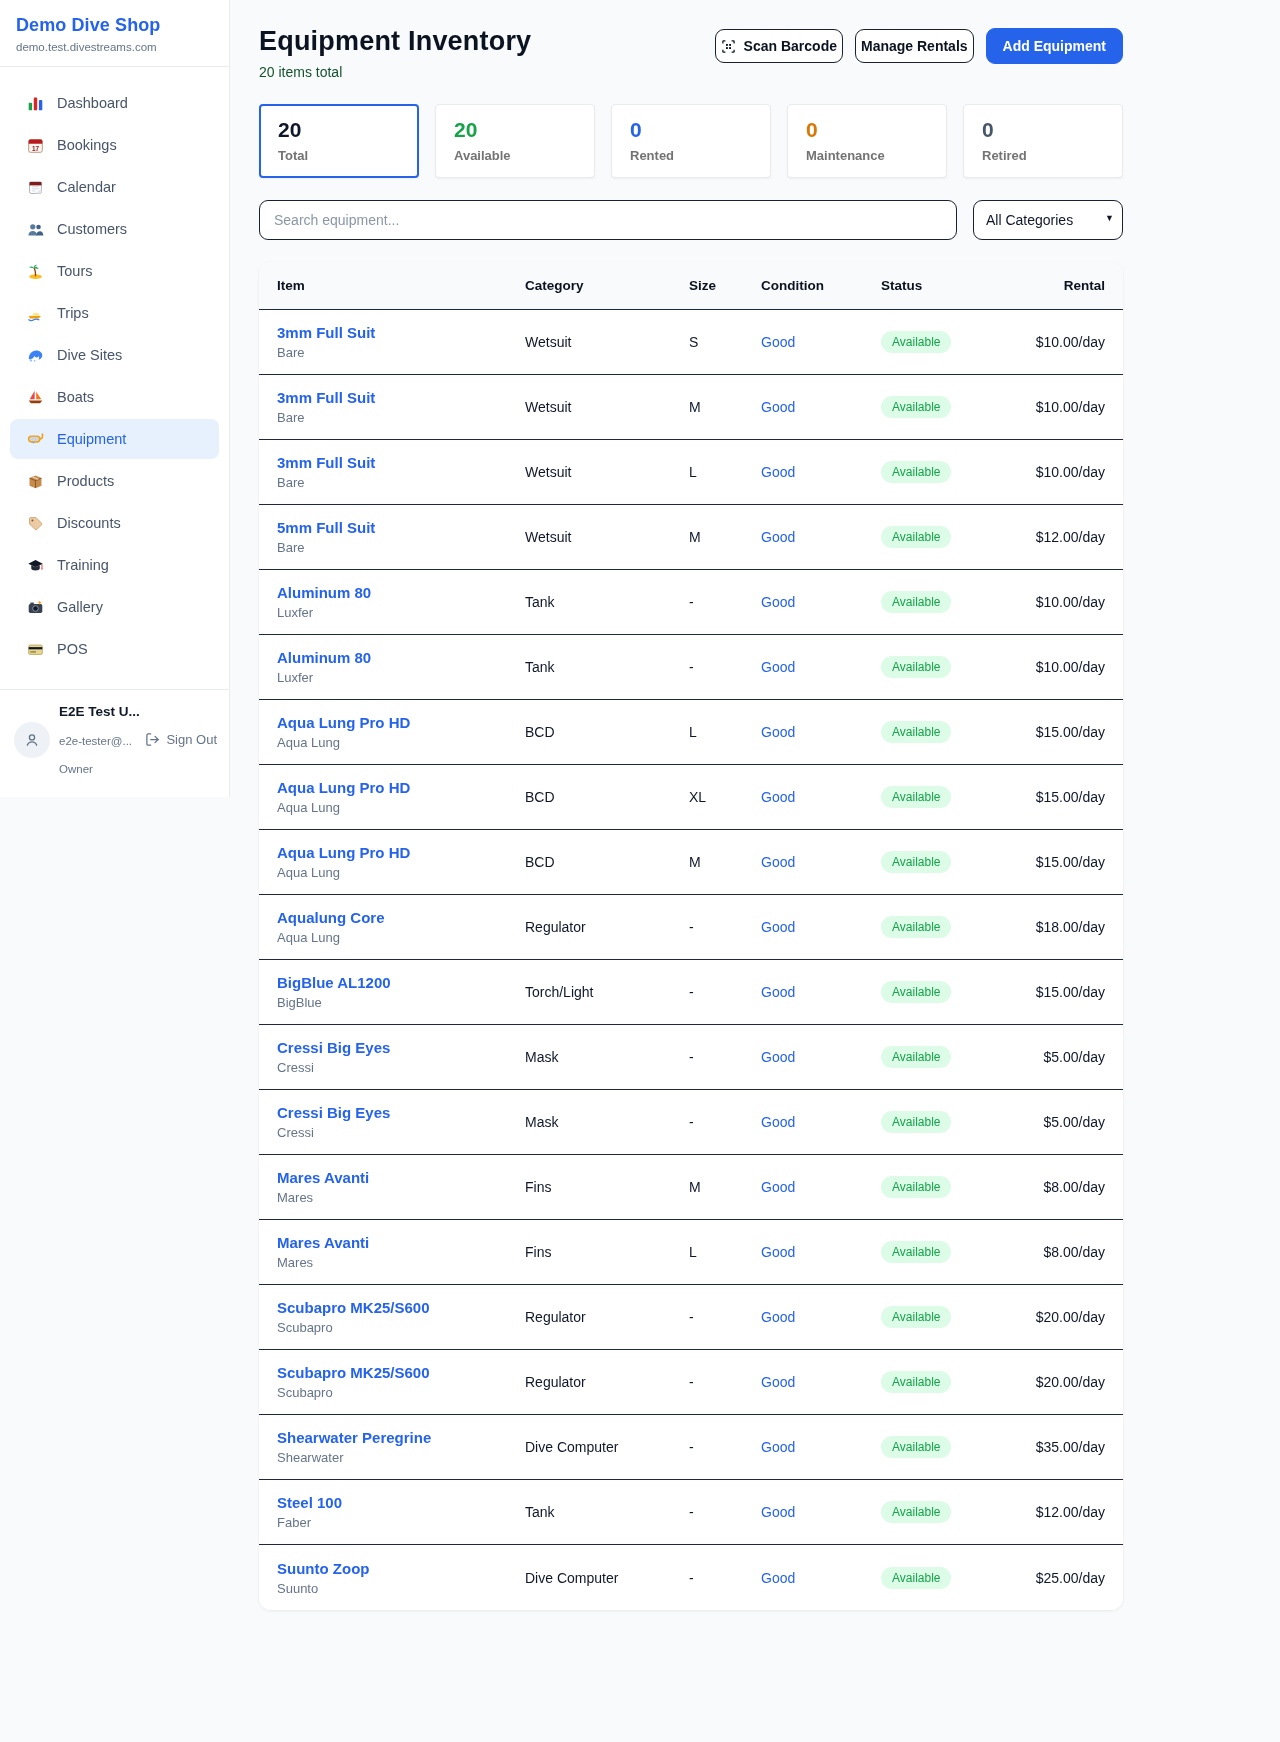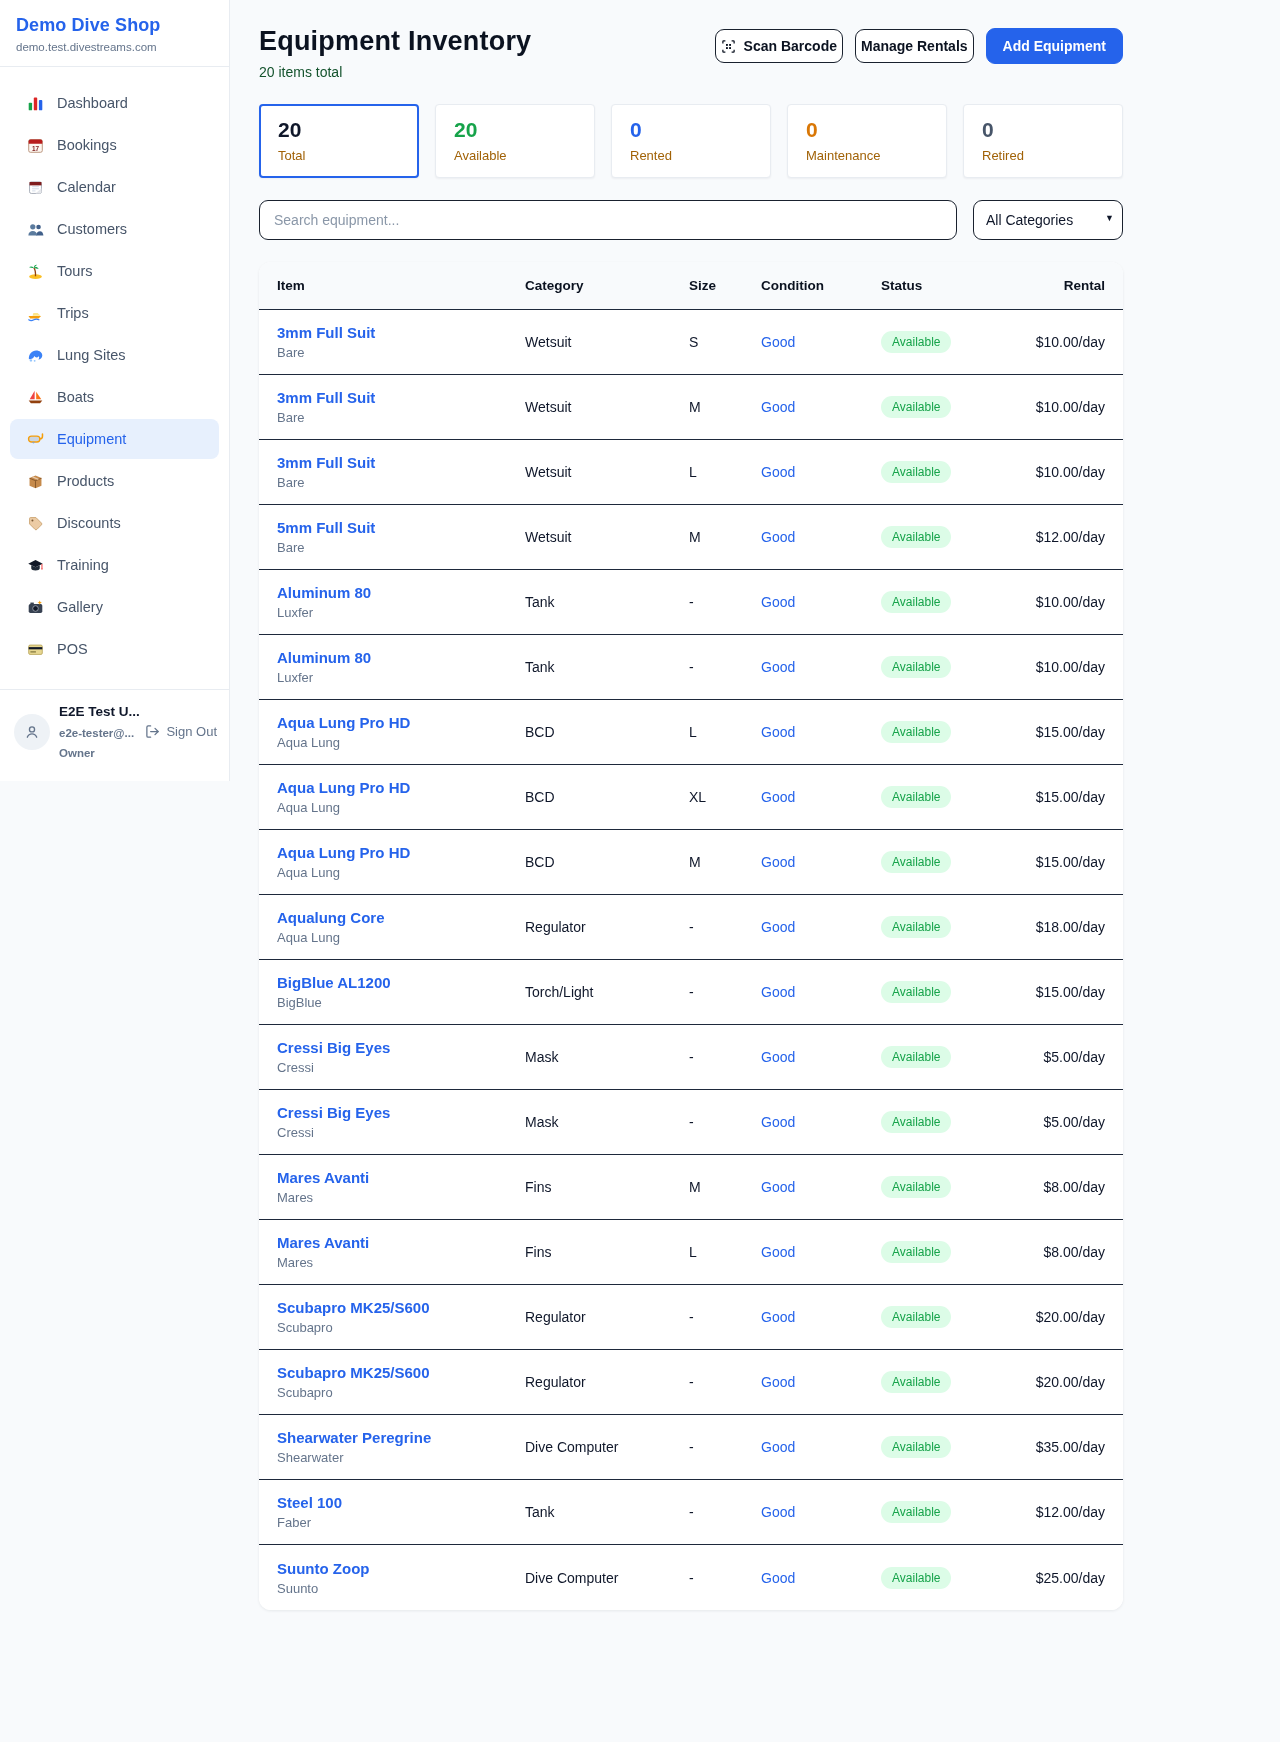--- a/index.html
+++ b/index.html
@@ -35,41 +35,41 @@
     border-top:1px solid #e8ecf1; margin-top:8px;
     padding:14px 12px 16px 14px;
     display:flex; align-items:center; gap:9px;
   }
   .avatar {
     width:36px; height:36px; border-radius:50%; background:#eef2f6;
     display:flex; align-items:center; justify-content:center; flex:0 0 36px;
   }
   .user-meta { min-width:0; }
   .user-name { font-size:13.5px; font-weight:700; color:#0f172a; white-space:nowrap; }
-  .user-email,.user-role { font-size:11.5px; color:#64748b; margin-top:8px; white-space:nowrap;font-weight:bold; }
+  .user-email,.user-role { font-size:11.5px; color:#64748b; margin-top:16px; white-space:nowrap; }
   .signout { margin-left:auto; display:flex; align-items:center; gap:6px;
     color:#64748b; font-size:13px; cursor:pointer; white-space:nowrap; }
   
   .main { margin-left:230px; padding:26px 0 0 29px; width:1050px; }
   .content { width:864px; }
   .page-header { display:flex; align-items:flex-start; justify-content:space-between; }
   .page-title { font-size:27px; font-weight:800; color:#0b1220; letter-spacing:.2px; }
   .page-subtitle { font-size:14px; color:#14532d; margin-top:7px; }
   .header-actions { display:flex; gap:12px; align-items:center; margin-top:2px; }
   .btn { border-radius:9px; font-size:14px; font-weight:600; cursor:pointer;
     display:inline-flex; align-items:center; gap:8px; font-family:inherit; }
   .btn-outline { background:#fff; color:#0b1220; border:1px solid #19212e; padding:8px 5px; }
   .btn-primary { background:#2563eb; color:#fff; border:1px solid #2563eb; padding:9px 16px; }
   
   .stats { display:grid; grid-template-columns:repeat(5,1fr); gap:16px; margin-top:24px; }
   .stat-card { background:#fff; border:1px solid #e8ecf1; border-radius:4px;
     padding:13px 18px 14px 18px; box-shadow:0 1px 2px rgba(15,23,42,.05); cursor:pointer; }
   .stat-card.selected { border:2px solid #2563eb; padding:12px 17px 13px 17px; }
   .stat-value { font-size:21px; font-weight:800; }
-  .stat-label { font-size:13px; color:#a16207; margin-top:6px; }
+  .stat-label { font-size:13px; color:#737373; margin-top:6px;font-weight:bold; }
   
   .filters { display:flex; gap:16px; margin-top:22px; }
   .search-input {
     flex:1; height:40px; border:1px solid #19212e; border-radius:9px;
     background:#fff; padding:0 14px; font-size:14px; color:#0f172a; font-family:inherit;
   }
   .search-input::placeholder { color:#8a97a8; }
   .select-wrap { position:relative; width:150px; }
   .category-select {
     width:100%; height:40px; border:1px solid #19212e; border-radius:9px;
@@ -167,21 +167,21 @@
         <span>Trips</span>
       </div>
       <div class="nav-item">
         <span class="nav-icon">
           <svg viewBox="0 0 20 20" width="17" height="17">
             <path d="M2.2 14.5c-.4-6.2 3.6-10.5 8.6-10.5 4.2 0 7.2 2.6 7.2 6.1 0 2.7-2 4.7-4.7 4.7 1-1 1.4-2.6.5-3.8-1.6 2.1-4.2 1.7-5.2-.3-.8 2.5-3 3.8-6.4 3.8z" fill="#3b82f6"></path>
             <circle cx="4.6" cy="15.8" r="1.4" fill="#93c5fd"></circle>
             <circle cx="9" cy="16.3" r="1.1" fill="#93c5fd"></circle>
           </svg>
         </span>
-        <span>Lung Sites</span>
+        <span>Dive Sites</span>
       </div>
       <div class="nav-item">
         <span class="nav-icon">
           <svg viewBox="0 0 20 20" width="17" height="17">
             <path d="M9 2.2v10H3.2z" fill="#ef4444"></path>
             <path d="M10.8 3.2v9h6z" fill="#f97316"></path>
             <path d="M2 13.6h16l-2.6 3.2H4.6z" fill="#92400e"></path>
           </svg>
         </span>
         <span>Boats</span>

